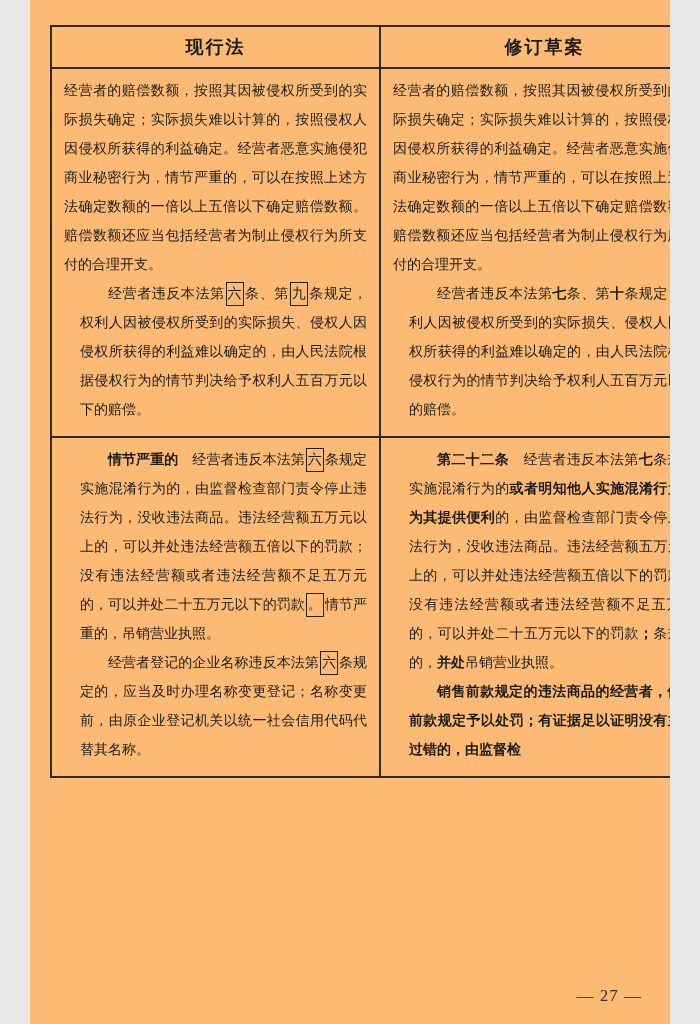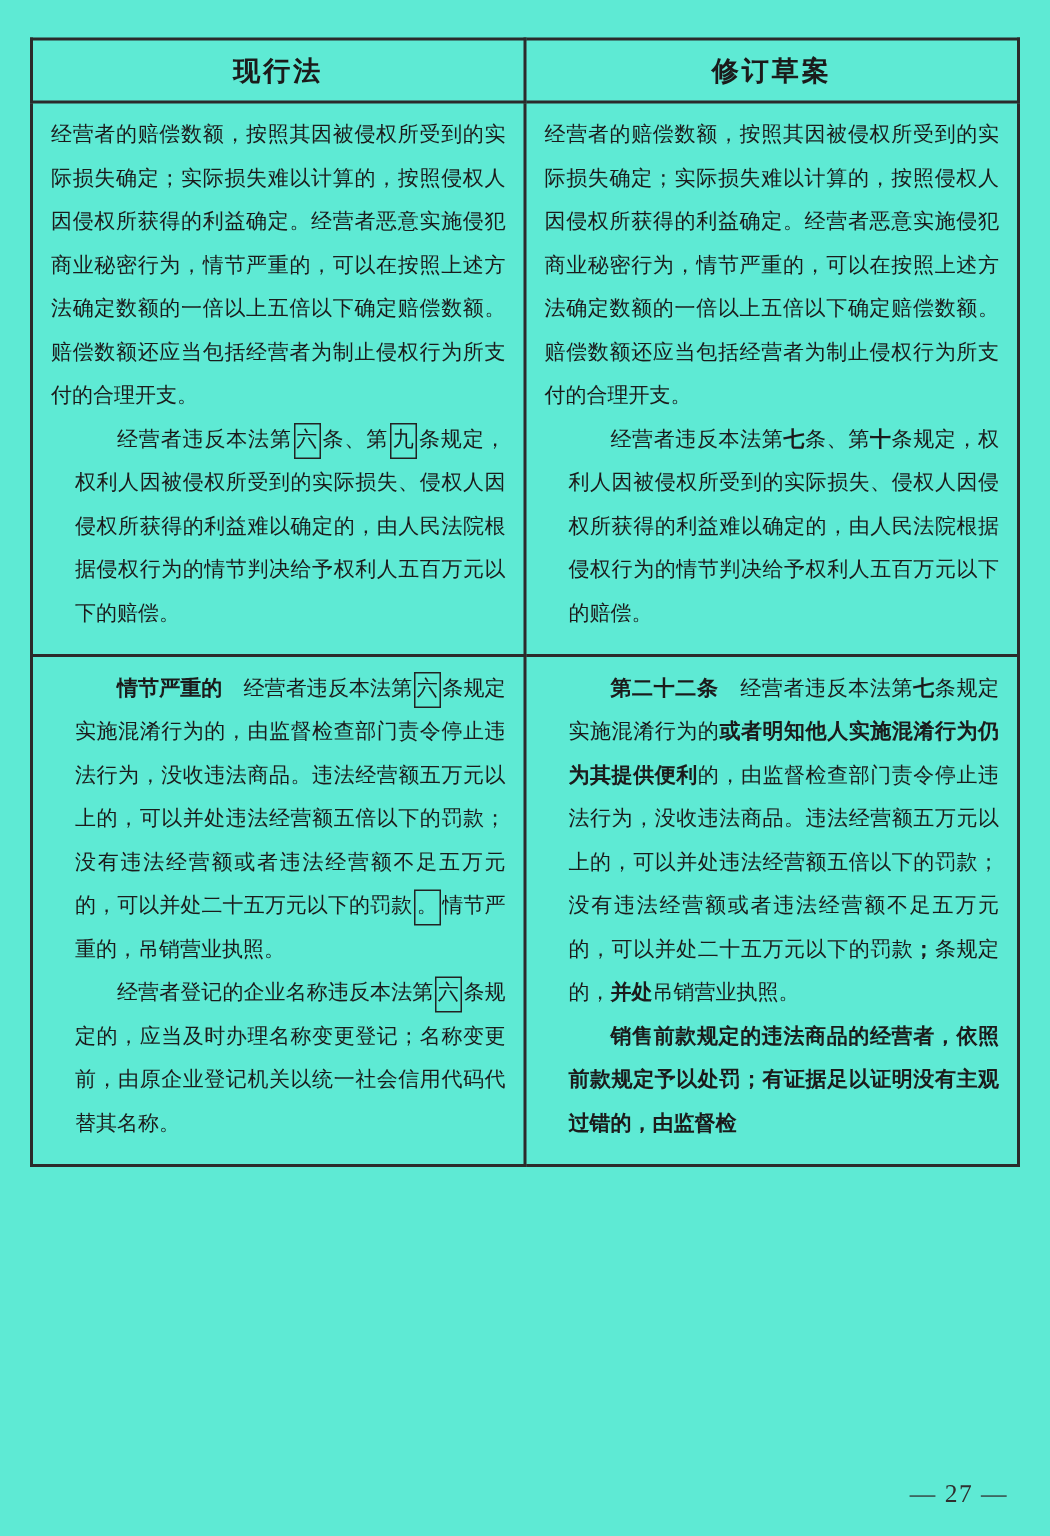--- a/index.html
+++ b/index.html
@@ -2,24 +2,24 @@
 <html><head>
 <meta charset="utf-8">
 <style>
   html, body {
     margin: 0;
     padding: 0;
     background: #e9e9e9;
   }
   .page {
     position: relative;
-    width: 700px;
+    width: 640px;
     height: 1024px;
     margin: 0 auto;
-    background: #5eead4;
+    background: #fdba74;
     font-family: "Liberation Serif", "DejaVu Serif", serif;
     color: #1b1b1b;
     overflow: hidden;
     box-sizing: border-box;
   }
   table.law-table {
     position: absolute;
     left: 20px;
     top: 25px;
     width: 660px;

